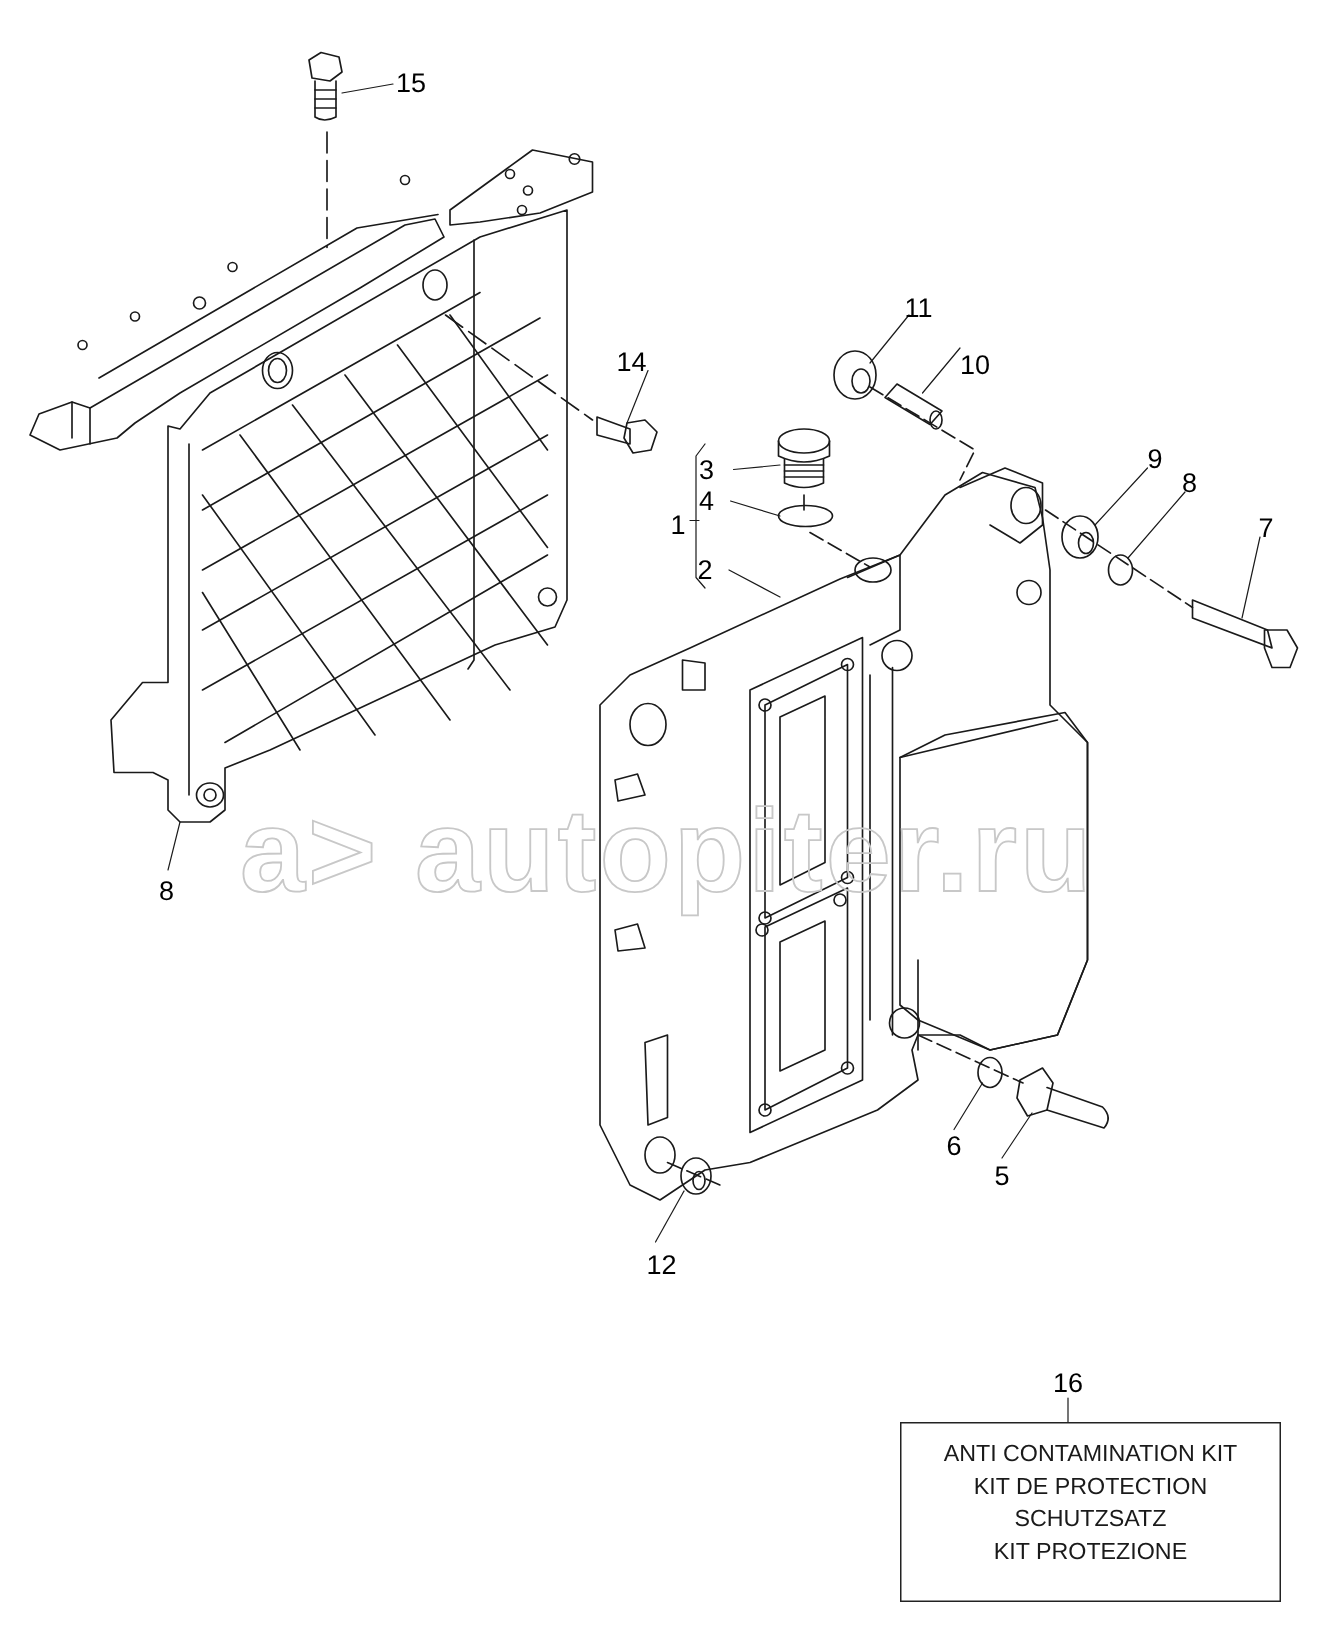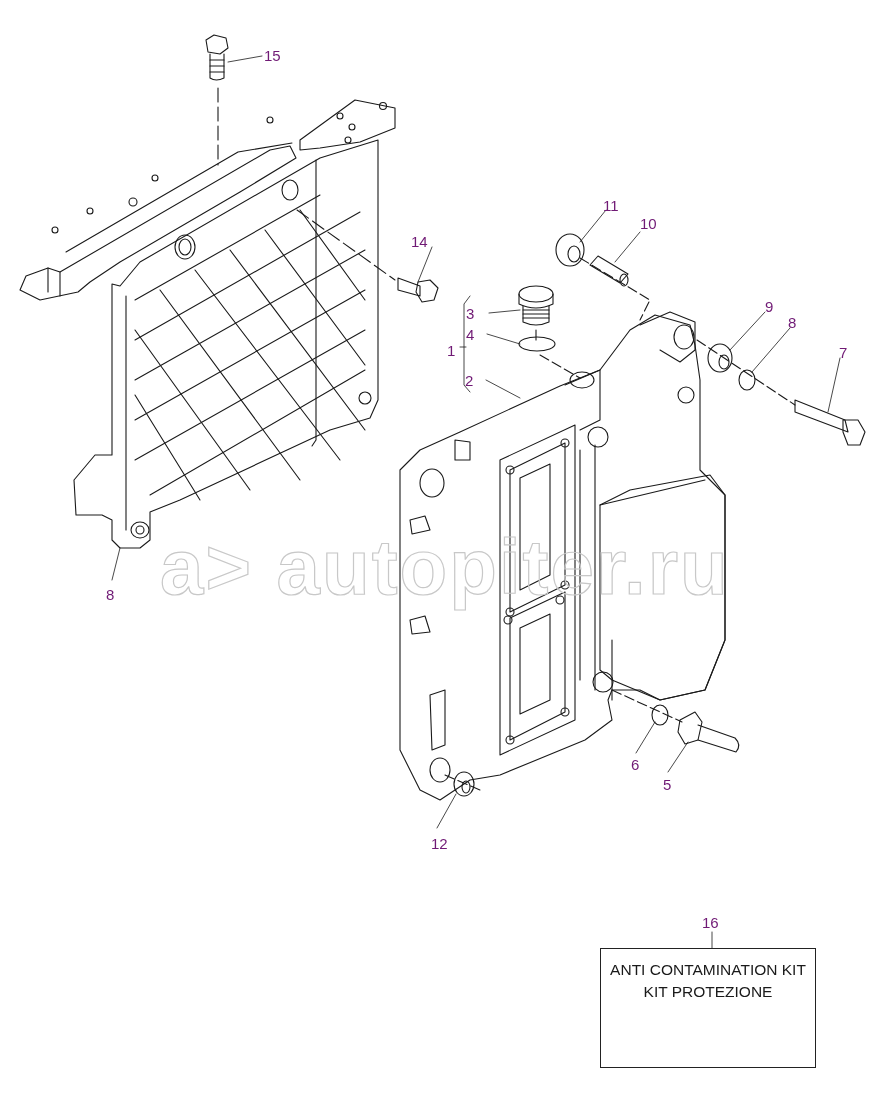--- a/index.html
+++ b/index.html
@@ -1,22 +1,22 @@
 <!DOCTYPE html>
 <html><head>
 <meta charset="utf-8">
 <style>
   html, body { margin:0; padding:0; background:#ffffff; }
   body { width:894px; height:1097px; position:relative; overflow:hidden;
          font-family:"Liberation Sans", sans-serif; color:#1a1a1a; }
   #diagram { position:absolute; left:0; top:0; width:894px; height:1097px; }
-  .callout { position:absolute; font-size:15px; line-height:15px; color:#701a75; }
+  .callout { position:absolute; font-size:18px; line-height:15px; color:#000000; }
   .watermark { position:absolute; left:160px; top:490px; font-size:78px; font-weight:bold;
                color:transparent; -webkit-text-stroke:1.2px #c8c8c8; letter-spacing:2px;margin-top:32px; }
-  .kit-box { position:absolute; left:600px; top:948px; width:216px; height:120px;
+  .kit-box { position:absolute; left:600px; top:948px; width:254px; height:120px;
              border:1.3px solid #222; box-sizing:border-box; text-align:center;
              font-size:15.5px; line-height:21.5px; padding-top:10px; }
   .kit-box div { white-space:nowrap; }
 </style>
 </head>
 <body>
 
 <svg id="diagram" viewBox="0 0 894 1097" xmlns="http://www.w3.org/2000/svg">
   <g fill="none" stroke="#1a1a1a" stroke-width="1.1" stroke-linejoin="round" stroke-linecap="round">
 
@@ -174,30 +174,32 @@
       <path d="M712,932 L712,948"></path>
     </g>
   </g>
 </svg>
 
 <div class="watermark">a&gt; autopiter.ru</div>
 
 <span class="callout" style="left:264px;top:48px;">15</span>
 <span class="callout" style="left:411px;top:234px;">14</span>
 <span class="callout" style="left:603px;top:198px;">11</span>
-<span class="callout" style="left:640px;top:216px;">10</span>
+<span class="callout" style="left:640px;top:236px;">10</span>
 <span class="callout" style="left:466px;top:306px;">3</span>
 <span class="callout" style="left:466px;top:327px;">4</span>
 <span class="callout" style="left:447px;top:343px;">1</span>
 <span class="callout" style="left:465px;top:373px;">2</span>
 <span class="callout" style="left:765px;top:299px;">9</span>
 <span class="callout" style="left:788px;top:315px;">8</span>
 <span class="callout" style="left:839px;top:345px;">7</span>
 <span class="callout" style="left:106px;top:587px;">8</span>
 <span class="callout" style="left:631px;top:757px;">6</span>
 <span class="callout" style="left:663px;top:777px;">5</span>
 <span class="callout" style="left:431px;top:836px;">12</span>
 <span class="callout" style="left:702px;top:915px;">16</span>
 
 <div class="kit-box">
   <div>ANTI CONTAMINATION KIT</div>
+  <div>KIT DE PROTECTION</div>
+  <div>SCHUTZSATZ</div>
   <div>KIT PROTEZIONE</div>
 </div>
 
 </body></html>

